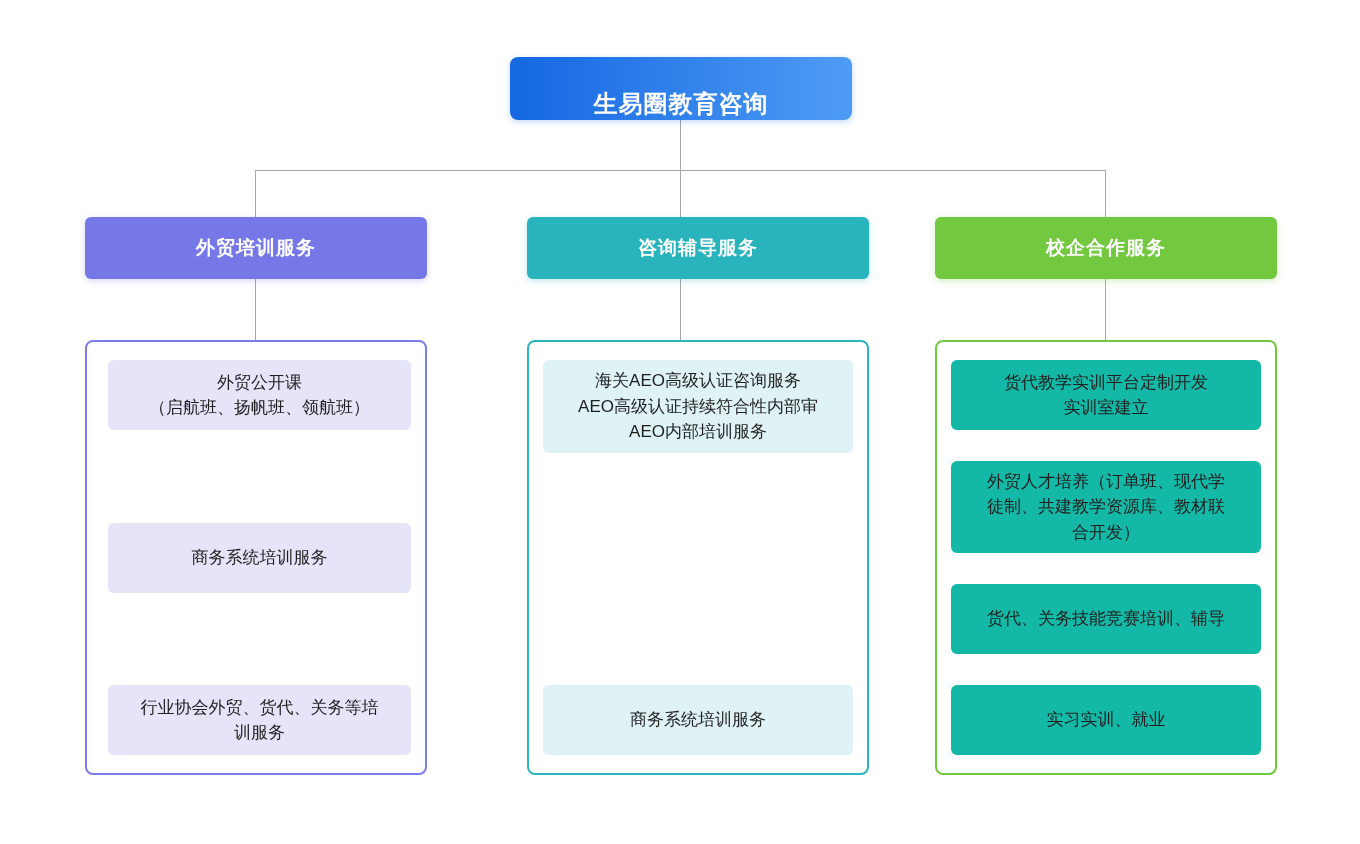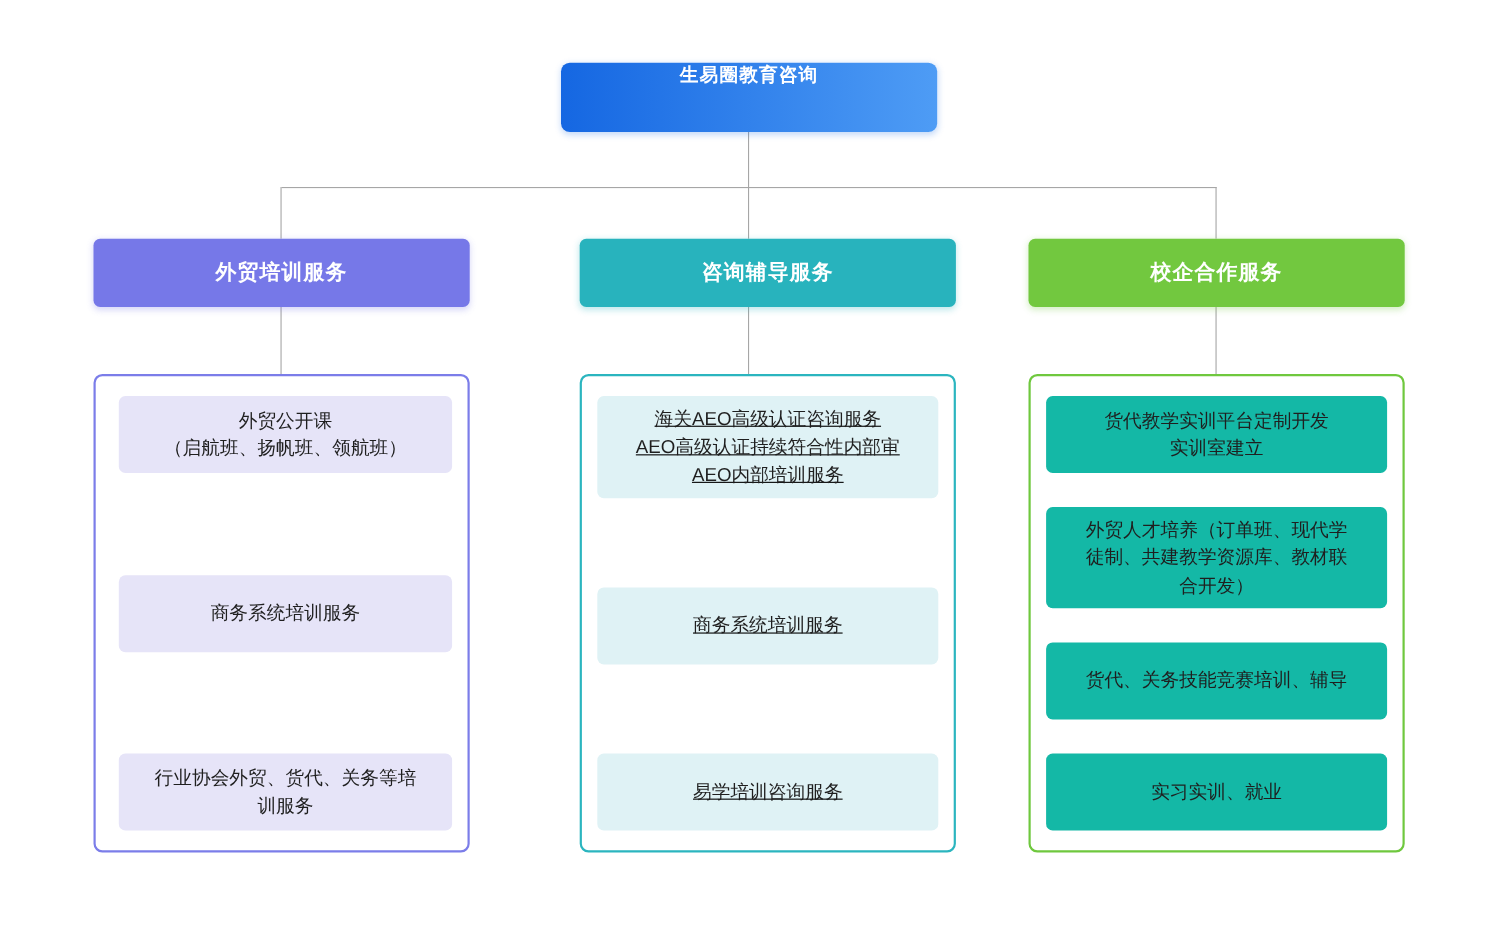--- a/index.html
+++ b/index.html
@@ -26,24 +26,24 @@
   
   .root-node {
     position: absolute;
     left: 510px;
     top: 57px;
     width: 342px;
     height: 63px;
     border-radius: 8px;
     background: linear-gradient(90deg, #1567e2 0%, #4e9cf5 100%);
     color: #ffffff;
-    font-size: 17px;
+    font-size: 24px;
     font-weight: bold;
     display: flex;
-    align-items: flex-start;
+    align-items: flex-end;
     justify-content: center;
     box-shadow: 0 2px 6px rgba(21, 103, 226, 0.25);
     letter-spacing: 1px;
   }
 
   
   .branch {
     position: absolute;
     top: 217px;
     width: 342px;
@@ -73,21 +73,21 @@
     box-sizing: border-box;
     border-radius: 8px;
     background: #ffffff;
     border: 2px solid transparent;
     padding: 18px 14px;
     display: flex;
     flex-direction: column;
     justify-content: space-between;
   }
   .branch-0 .branch-container { border-color: #7b7de9; padding-left: 21px; }
-  .branch-1 .branch-container { border-color: #2bb5bf; text-decoration: underline; }
+  .branch-1 .branch-container { border-color: #2bb5bf; }
   .branch-2 .branch-container { border-color: #6fc83e; }
 
   .item {
     min-height: 70px;
     box-sizing: border-box;
     border-radius: 6px;
     padding: 8px 10px;
     display: flex;
     align-items: center;
     justify-content: center;
@@ -134,21 +134,20 @@
 
   <div class="branch branch-1">
     <div class="branch-header">
       <span>咨询辅导服务</span>
     </div>
     <div class="branch-container">
       <div class="item">海关AEO高级认证咨询服务
 AEO高级认证持续符合性内部审
 AEO内部培训服务</div>
       <div class="item">商务系统培训服务</div>
-      <div class="item">易学培训咨询服务</div>
     </div>
   </div>
 
   <div class="branch branch-2">
     <div class="branch-header">
       <span>校企合作服务</span>
     </div>
     <div class="branch-container">
       <div class="item">货代教学实训平台定制开发
 实训室建立</div>

